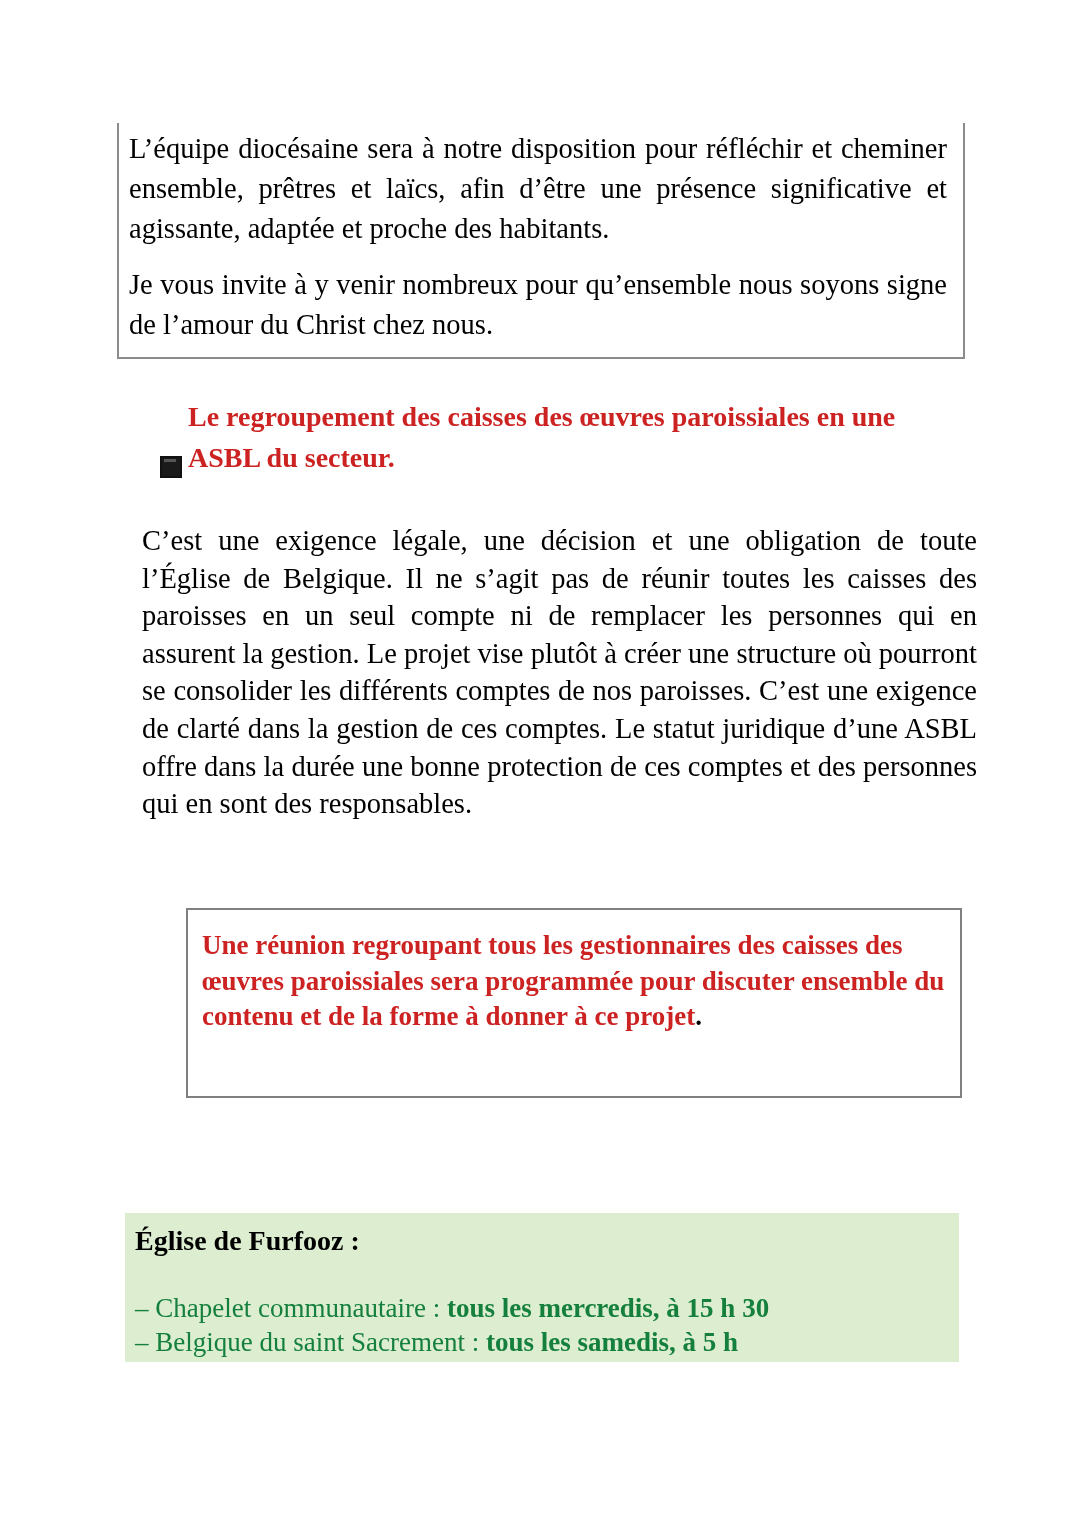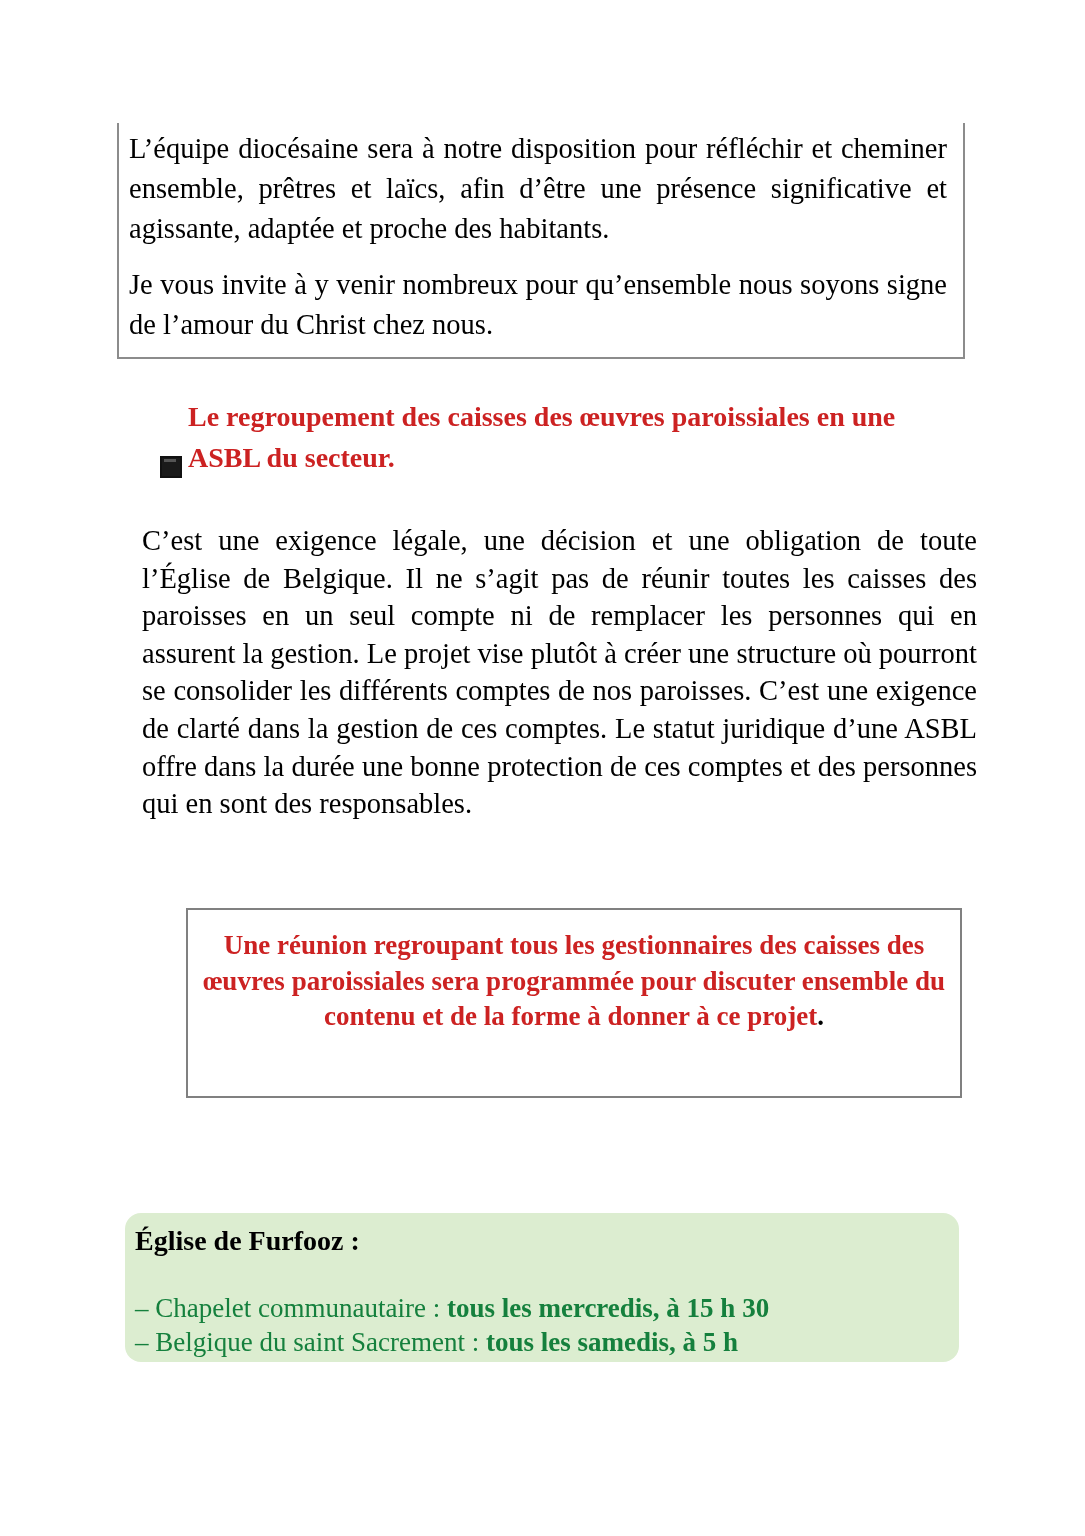--- a/index.html
+++ b/index.html
@@ -92,21 +92,21 @@
   
   .notice-box {
     position: absolute;
     left: 186px;
     top: 908px;
     width: 776px;
     height: 190px;
     box-sizing: border-box;
     border: 2px solid #808080;
     padding: 18px 14px 0 14px;
-    text-align: center;
+    text-align: left;
   }
   .notice-text {
     margin: 0;
     font-size: 27px;
     font-weight: bold;
     color: #CC2222;
     line-height: 35.5px;
   }
   .notice-text .dot {
     color: #000000;
@@ -115,21 +115,20 @@
   
   .green-box {
     position: absolute;
     left: 125px;
     top: 1213px;
     width: 834px;
     height: 149px;
     box-sizing: border-box;
     background: #DCEDD0;
     padding: 10px 0 0 10px;
-    border-radius: 16px;
   }
   .green-title {
     margin: 0;
     font-size: 28px;
     font-weight: bold;
     color: #000000;
     line-height: 36px;
   }
   .green-list {
     margin: 32px 0 0 0;

